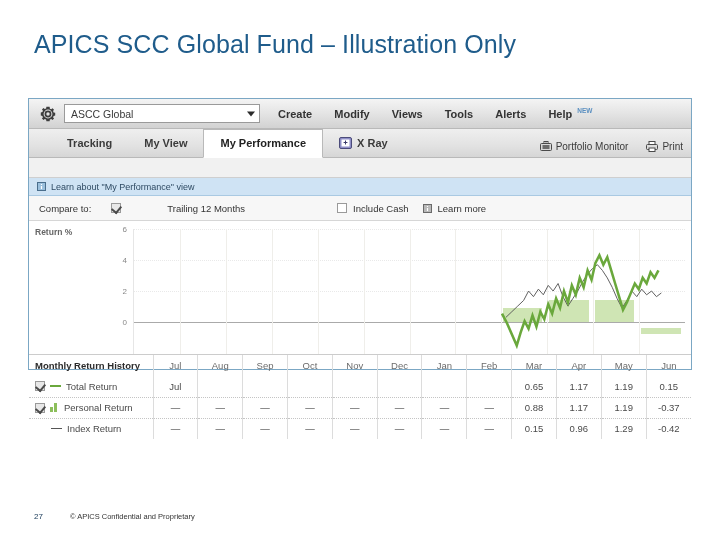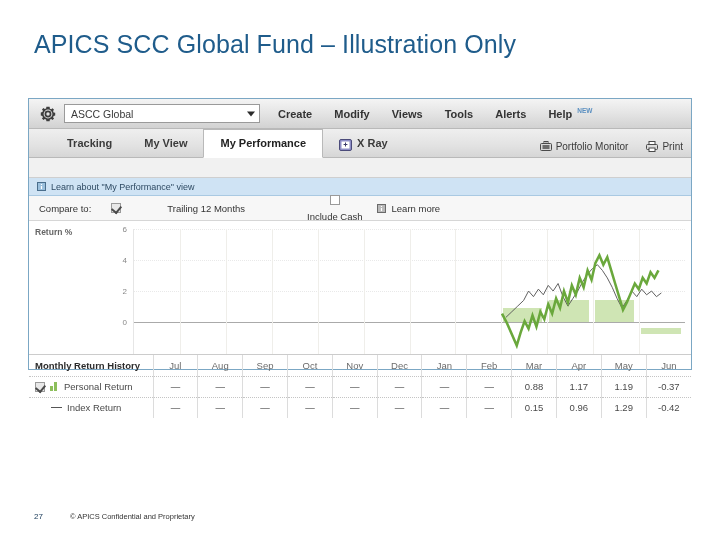--- a/index.html
+++ b/index.html
@@ -84,21 +84,21 @@
     white-space: nowrap;
     line-height: 16px;
   }
   .tab.active {
     background: #ffffff;
     border: 1px solid #b9b9b9;
     border-bottom: 1px solid #ffffff;
     margin-bottom: -1px;
     color: #222222;
   }
-  .tab.with-icon { display: flex; align-items: flex-end; gap: 5px; }
+  .tab.with-icon { display: flex; align-items: center; gap: 5px; }
   .xray-icon { width: 13px; height: 12px; flex: none; }
   .tabbar-right {
     position: absolute; right: 8px; bottom: 5px;
     display: flex; align-items: center; gap: 18px;
   }
   .tool-link {
     display: flex; align-items: center; gap: 4px;
     font-size: 10px; color: #3b3b3b; white-space: nowrap;
   }
   .monitor-icon, .print-icon { width: 12px; height: 11px; flex: none; }
@@ -310,21 +310,21 @@
 
   <div class="filterbar">
     <span class="flabel">Compare to:</span>
 
 
     <div class="chk-group" style="margin-left:20px;gap:46px;">
       <span class="chk checked"></span>
       <span class="chk-label">Trailing 12 Months</span>
     </div>
 
-    <div class="chk-group" style="margin-left:62px;flex-direction:column;">
+    <div class="chk-group" style="margin-left:92px;">
       <span class="chk"></span>
       <span class="chk-label">Include Cash</span>
     </div>
 
     <div class="chk-group" style="margin-left:14px;">
       <svg class="info-icon" viewBox="0 0 9 9">
         <rect x="0.5" y="0.5" width="8" height="8" fill="#b9b9b9" stroke="#6a6a6a"></rect>
         <path fill="#ffffff" d="M3.9 2h1.2v1.1H3.9zM3.9 3.9h1.2V7H3.9z"></path>
       </svg>
       <span class="chk-label">Learn more</span>
@@ -388,20 +388,41 @@
           <th>Jan</th>
           <th>Feb</th>
           <th>Mar</th>
           <th>Apr</th>
           <th>May</th>
           <th>Jun</th>
         </tr>
       </thead>
       <tbody>
 
+        <tr>
+          <td class="rowhead">
+            <span class="rowhead-inner">
+              <span class="chk checked"></span>
+              <span class="swatch-line"></span>
+              <span>Total Return</span>
+            </span>
+          </td>
+          <td>Jul</td>
+          <td></td>
+          <td></td>
+          <td></td>
+          <td></td>
+          <td></td>
+          <td></td>
+          <td></td>
+          <td>0.65</td>
+          <td>1.17</td>
+          <td>1.19</td>
+          <td>0.15</td>
+        </tr>
 
         <tr class="dotted">
           <td class="rowhead">
             <span class="rowhead-inner">
               <span class="chk checked"></span>
               <span class="swatch-bar">
                   <i></i>
                   <i></i>
                 </span>
               <span>Personal Return</span>

